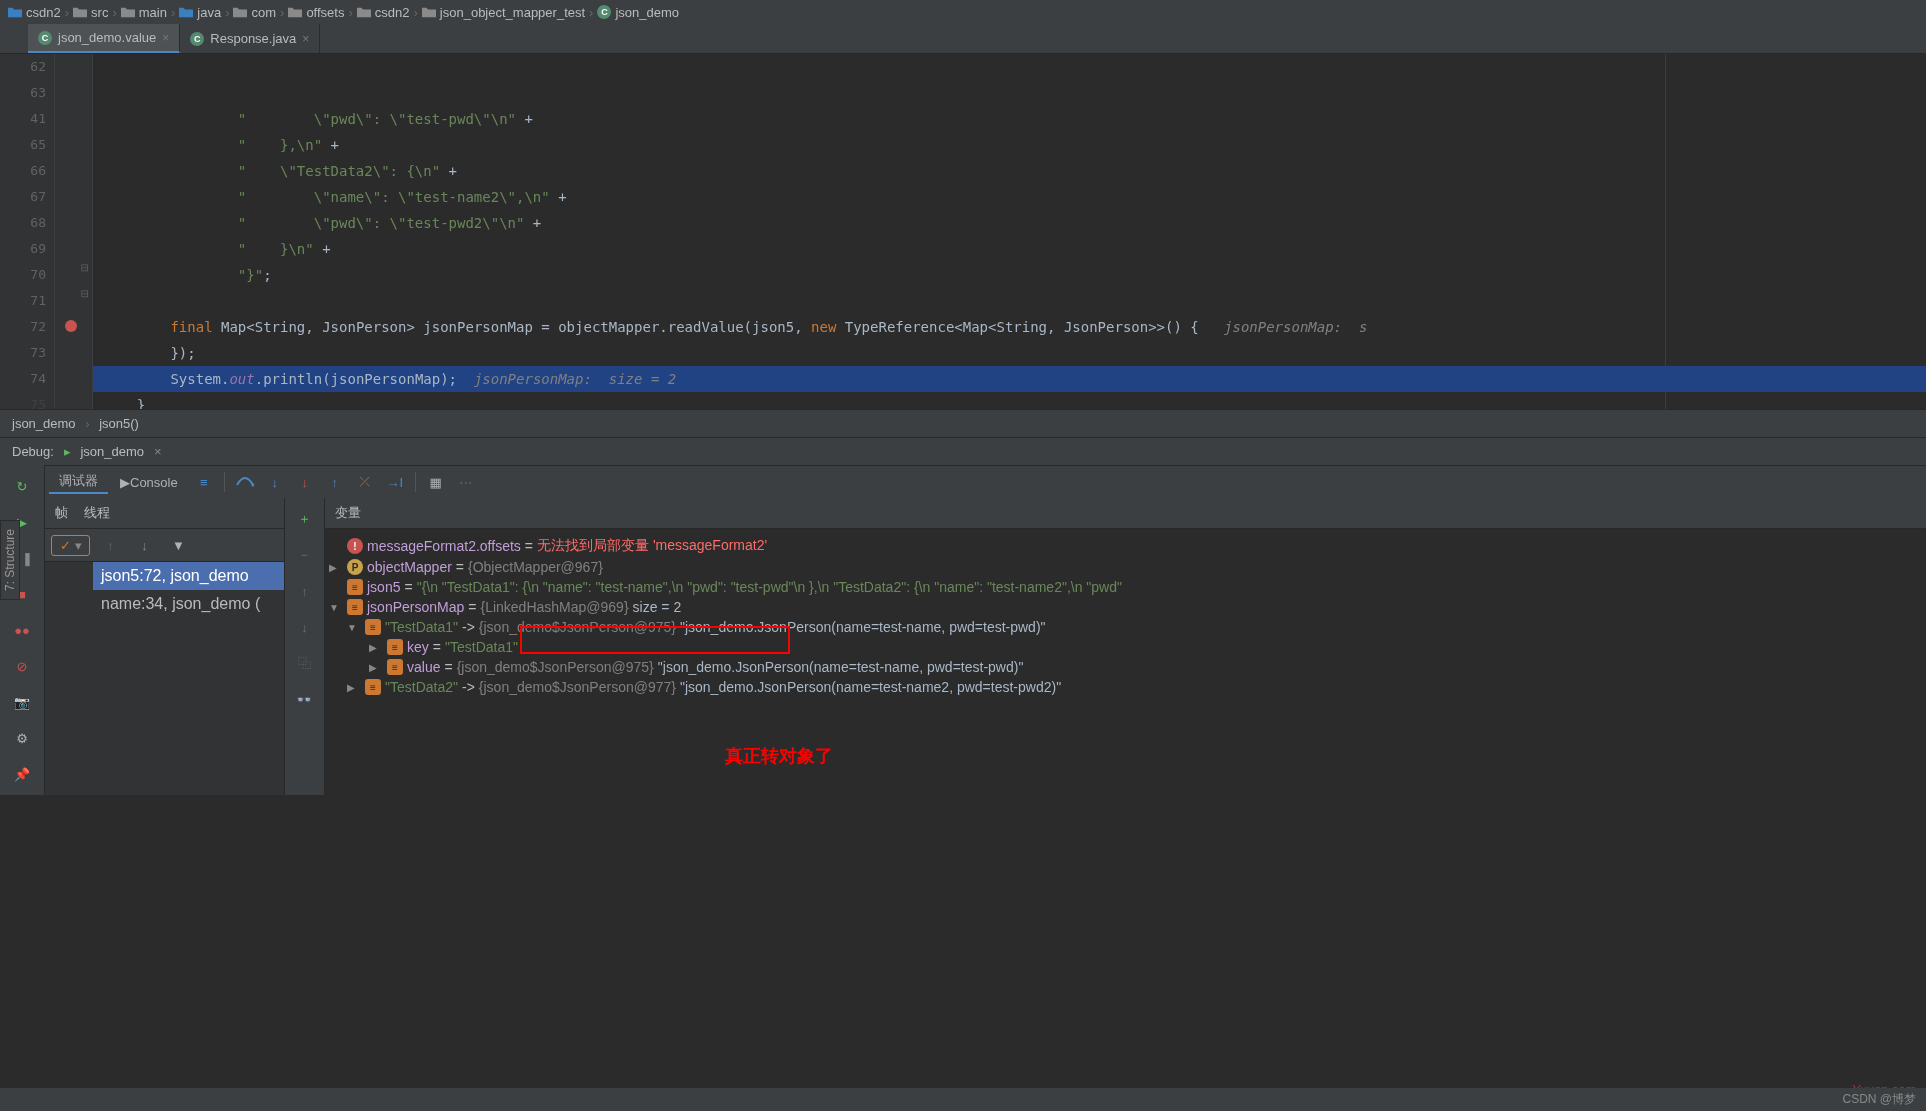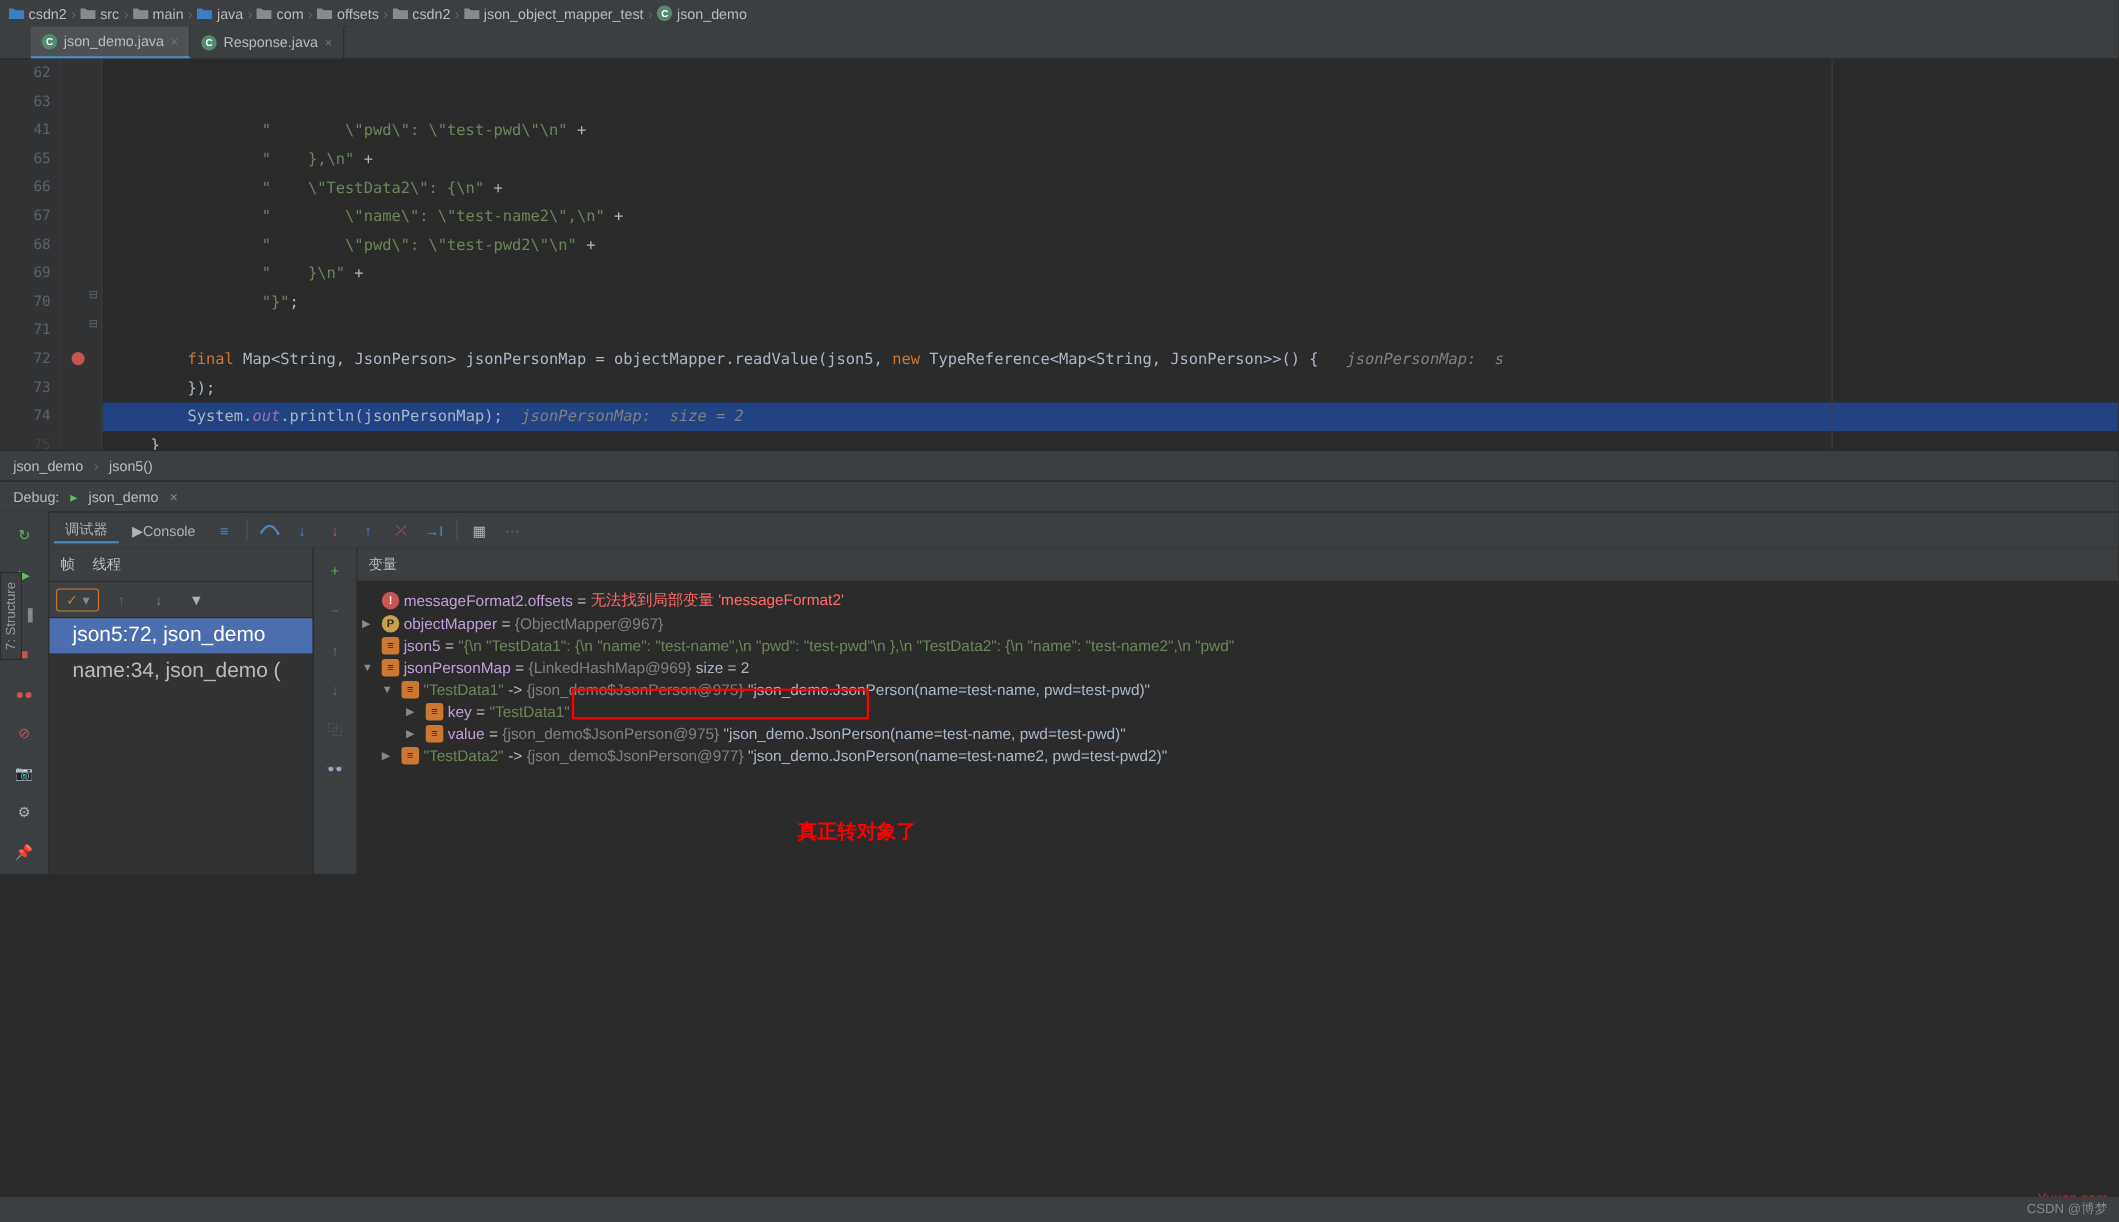--- a/index.html
+++ b/index.html
@@ -78,21 +78,21 @@
   .tb-btn.blue { color: #4a88c7; }
   .tb-sep { width: 1px; height: 20px; background: #555; margin: 0 4px; }
   .frames-head { display: flex; gap: 16px; padding: 6px 10px; background: #3c3f41; color: #bbb; border-bottom: 1px solid #282828; }
   .frames-head span { cursor: pointer; }
   .frames-head .active { }
 
   .frames-toolbar { display: flex; align-items: center; gap: 6px; padding: 4px 6px; background: #3c3f41; border-bottom:1px solid #282828; }
   .check-drop { border: 1px solid #cc7832; padding: 2px 8px; border-radius: 3px; color: #cc7832; display:flex; align-items:center; gap:4px;}
 
   .frames-panel { width: 240px; background: #313335; border-right: 1px solid #282828; display: flex; flex-direction: column; }
-  .frame-row { padding: 5px 21px; color: #bbb; font-size: 19px; cursor: pointer; }
+  .frame-row { padding: 5px 8px; color: #bbb; font-size: 16px; cursor: pointer; margin-left: 48px; }
   .frame-row.sel { background: #4b6eaf; color: #fff; }
 
   .var-panel { flex: 1; background: #2b2b2b; overflow: auto; position: relative; }
   .var-head { background: #3c3f41; padding: 6px 10px; color: #bbb; border-bottom: 1px solid #282828; display:flex; justify-content:space-between; }
   .var-tools { width: 40px; background: #3c3f41; display:flex; flex-direction:column; align-items:center; gap:14px; padding:10px 0; border-right:1px solid #282828; }
   .vars { flex:1; padding: 6px 4px; font-family: "Segoe UI", Arial, sans-serif; font-size: 14px; }
   .var-row { display: flex; align-items: center; gap: 4px; padding: 2px 0; }
   .indent1 { padding-left: 18px; }
   .indent2 { padding-left: 40px; }
   .toggle { width: 14px; color: #888; font-size: 10px; display:inline-flex; }
@@ -189,21 +189,21 @@
     <span class="sep">›</span>
     <span style="display: inline-flex; align-items: center; gap: 4px;">
       <span class="class-icon">C</span>
       <span>json_demo</span>
     </span>
   </div>
 
 <div class="tabs" id="tabs">
     <div class="tab active">
       <span class="class-icon">C</span>
-      <span>json_demo.java</span>
+      <span>json_demo.value</span>
       <span class="close">×</span>
     </div>
     <div class="tab">
       <span class="class-icon">C</span>
       <span>Response.java</span>
       <span class="close">×</span>
     </div>
   </div>
 
 <div class="side-label">1: Project</div>

